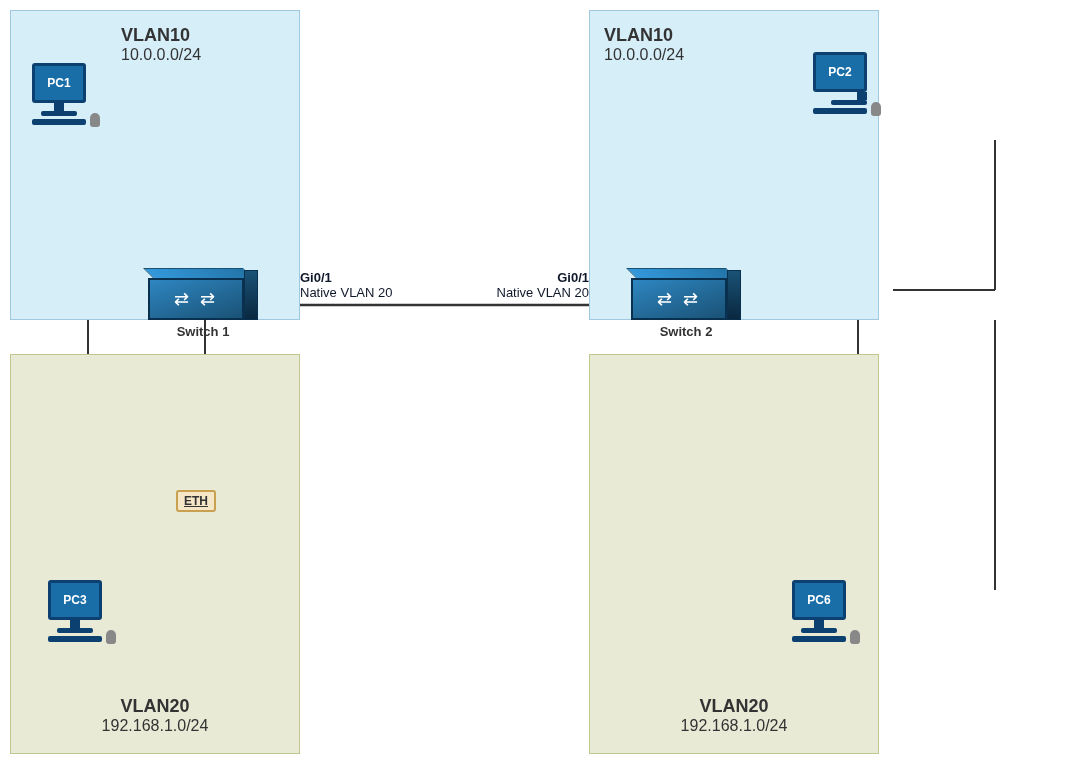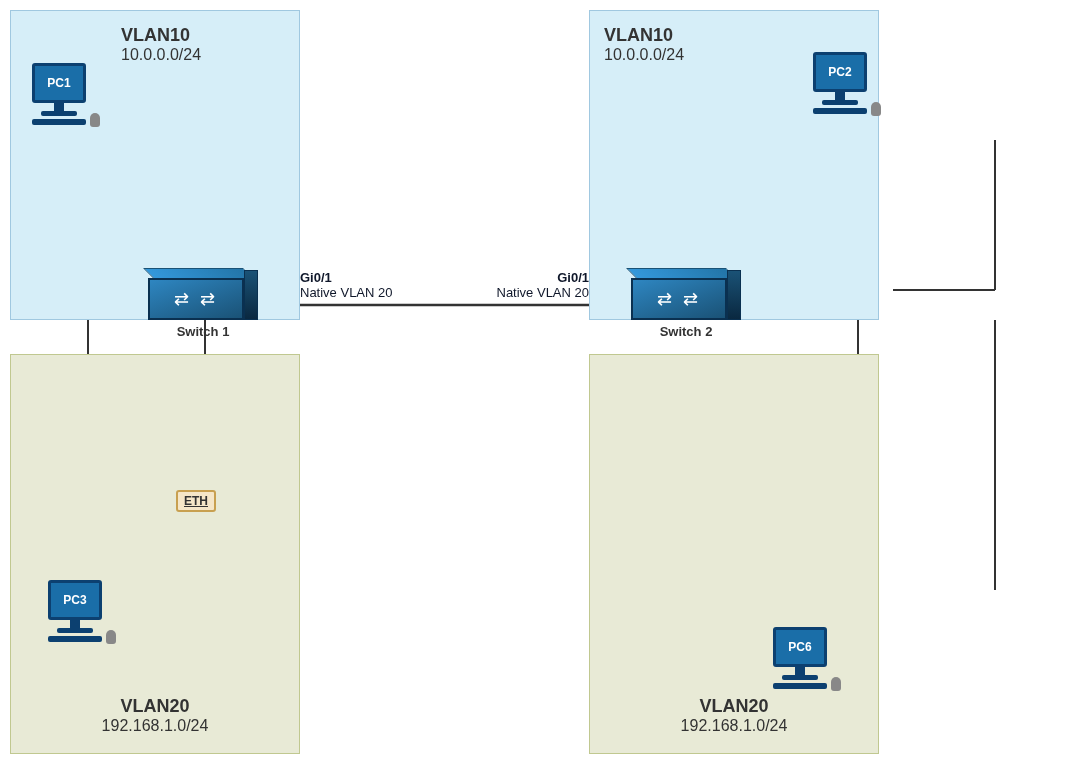--- a/index.html
+++ b/index.html
@@ -260,21 +260,21 @@
   <div class="computer" style="position:absolute; top:52px; left:32px;margin-top:11px;">
     <div class="computer-screen">
       <span>PC1</span>
     </div>
     <div class="computer-neck"></div>
     <div class="computer-stand"></div>
     <div class="computer-keyboard"></div>
     <div style="position:absolute; bottom:-2px; right:-14px; width:10px; height:14px; background:#888; border-radius:5px 5px 3px 3px;"></div>
   </div>
 
-  <div class="computer" style="position:absolute; top:52px; right:22px;">
+  <div class="computer" style="position:absolute; top:52px; right:22px;align-items:flex-end;">
     <div class="computer-screen">
       <span>PC2</span>
     </div>
     <div class="computer-neck"></div>
     <div class="computer-stand"></div>
     <div class="computer-keyboard"></div>
     <div style="position:absolute; bottom:-2px; right:-14px; width:10px; height:14px; background:#888; border-radius:5px 5px 3px 3px;"></div>
   </div>
 
   <div class="sw-container" style="position:absolute; top:268px; left:148px;">
@@ -319,21 +319,21 @@
     <div class="computer-keyboard"></div>
     <div style="position:absolute; bottom:-2px; right:-14px; width:10px; height:14px; background:#888; border-radius:5px 5px 3px 3px;"></div>
   </div>
 
   <div class="eth-badge" style="position:absolute; top:490px; left:176px;text-decoration:underline;">
     <span>ETH</span>
   </div>
 
 
 
-  <div class="computer" style="position:absolute; top:580px; right:62px;margin-top:47px;">
+  <div class="computer" style="position:absolute; top:580px; right:43px;">
     <div class="computer-screen">
       <span>PC6</span>
     </div>
     <div class="computer-neck"></div>
     <div class="computer-stand"></div>
     <div class="computer-keyboard"></div>
     <div style="position:absolute; bottom:-2px; right:-14px; width:10px; height:14px; background:#888; border-radius:5px 5px 3px 3px;"></div>
   </div>
 
 </div>

